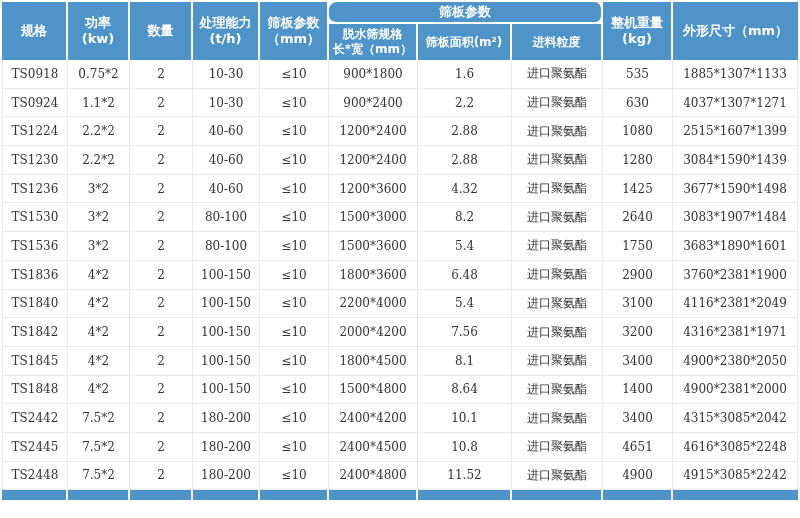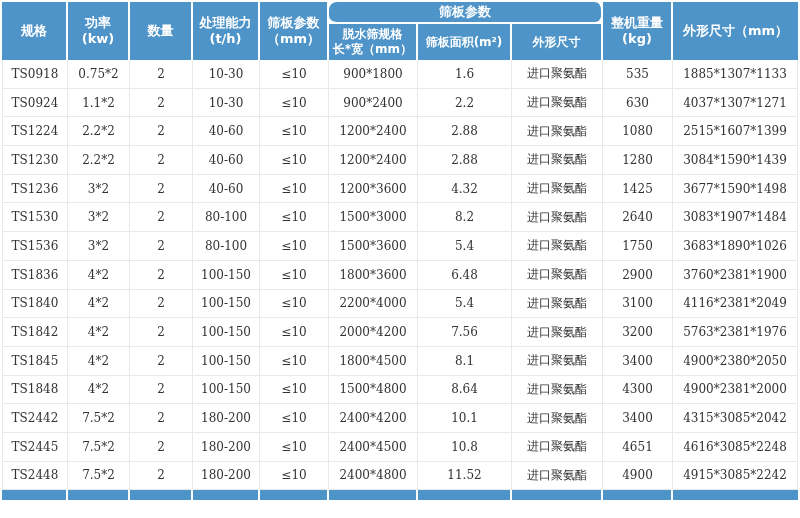--- a/index.html
+++ b/index.html
@@ -103,21 +103,21 @@
           <div>(kg)</div>
         </th>
         <th rowspan="2" class="span-all last">外形尺寸（mm）</th>
       </tr>
       <tr class="sub-row">
         <th class="h-sub">
           <div>脱水筛规格</div>
           <div>长*宽（mm）</div>
         </th>
         <th class="h-sub">筛板面积(m²)</th>
-        <th class="h-sub">外形尺寸</th>
+        <th class="h-sub">进料粒度</th>
       </tr>
     </thead>
     <tbody>
         <tr>
           <td>TS0918</td>
           <td>0.75*2</td>
           <td>2</td>
           <td>10-30</td>
           <td>≤10</td>
           <td>900*1800</td>
@@ -189,21 +189,21 @@
         <tr>
           <td>TS1536</td>
           <td>3*2</td>
           <td>2</td>
           <td>80-100</td>
           <td>≤10</td>
           <td>1500*3600</td>
           <td>5.4</td>
           <td>进口聚氨酯</td>
           <td>1750</td>
-          <td>3683*1890*1026</td>
+          <td>3683*1890*1601</td>
         </tr>
         <tr>
           <td>TS1836</td>
           <td>4*2</td>
           <td>2</td>
           <td>100-150</td>
           <td>≤10</td>
           <td>1800*3600</td>
           <td>6.48</td>
           <td>进口聚氨酯</td>
@@ -225,21 +225,21 @@
         <tr>
           <td>TS1842</td>
           <td>4*2</td>
           <td>2</td>
           <td>100-150</td>
           <td>≤10</td>
           <td>2000*4200</td>
           <td>7.56</td>
           <td>进口聚氨酯</td>
           <td>3200</td>
-          <td>5763*2381*1976</td>
+          <td>4316*2381*1971</td>
         </tr>
         <tr>
           <td>TS1845</td>
           <td>4*2</td>
           <td>2</td>
           <td>100-150</td>
           <td>≤10</td>
           <td>1800*4500</td>
           <td>8.1</td>
           <td>进口聚氨酯</td>
@@ -248,21 +248,21 @@
         </tr>
         <tr>
           <td>TS1848</td>
           <td>4*2</td>
           <td>2</td>
           <td>100-150</td>
           <td>≤10</td>
           <td>1500*4800</td>
           <td>8.64</td>
           <td>进口聚氨酯</td>
-          <td>4300</td>
+          <td>1400</td>
           <td>4900*2381*2000</td>
         </tr>
         <tr>
           <td>TS2442</td>
           <td>7.5*2</td>
           <td>2</td>
           <td>180-200</td>
           <td>≤10</td>
           <td>2400*4200</td>
           <td>10.1</td>

